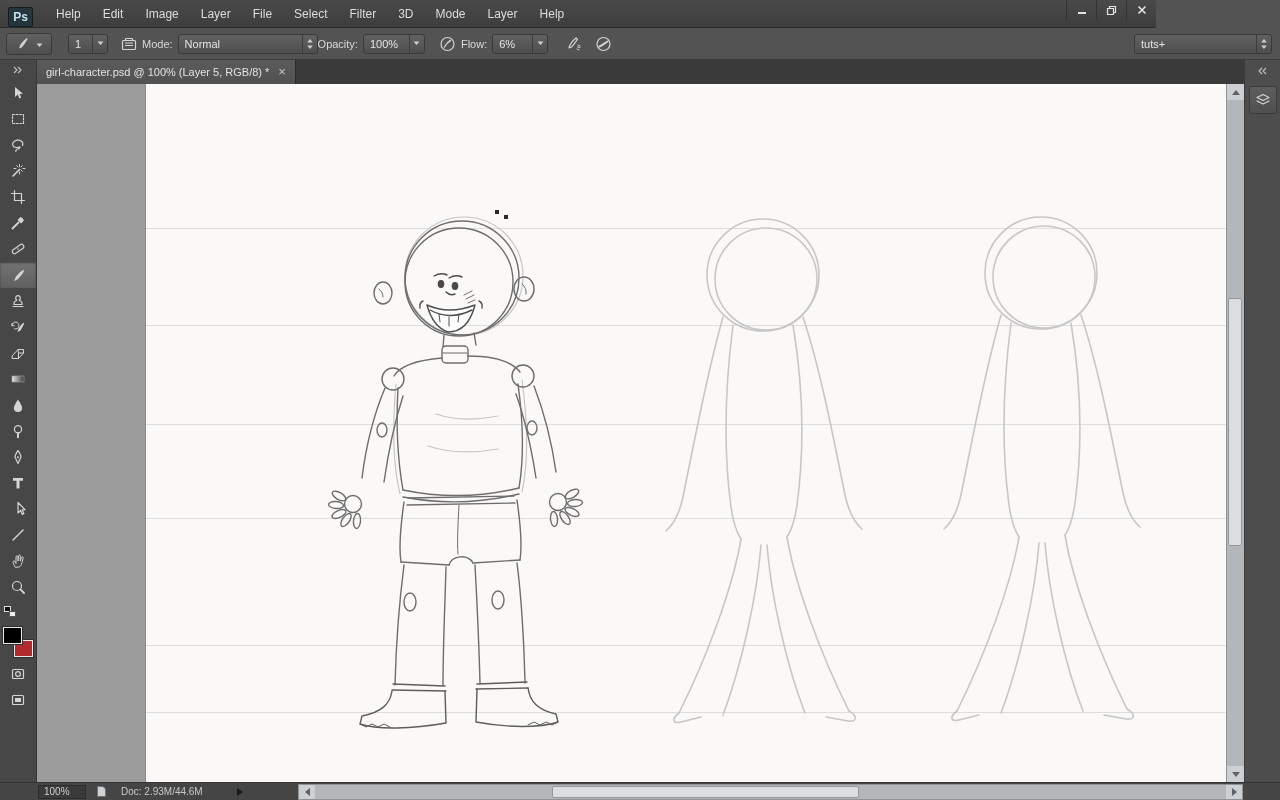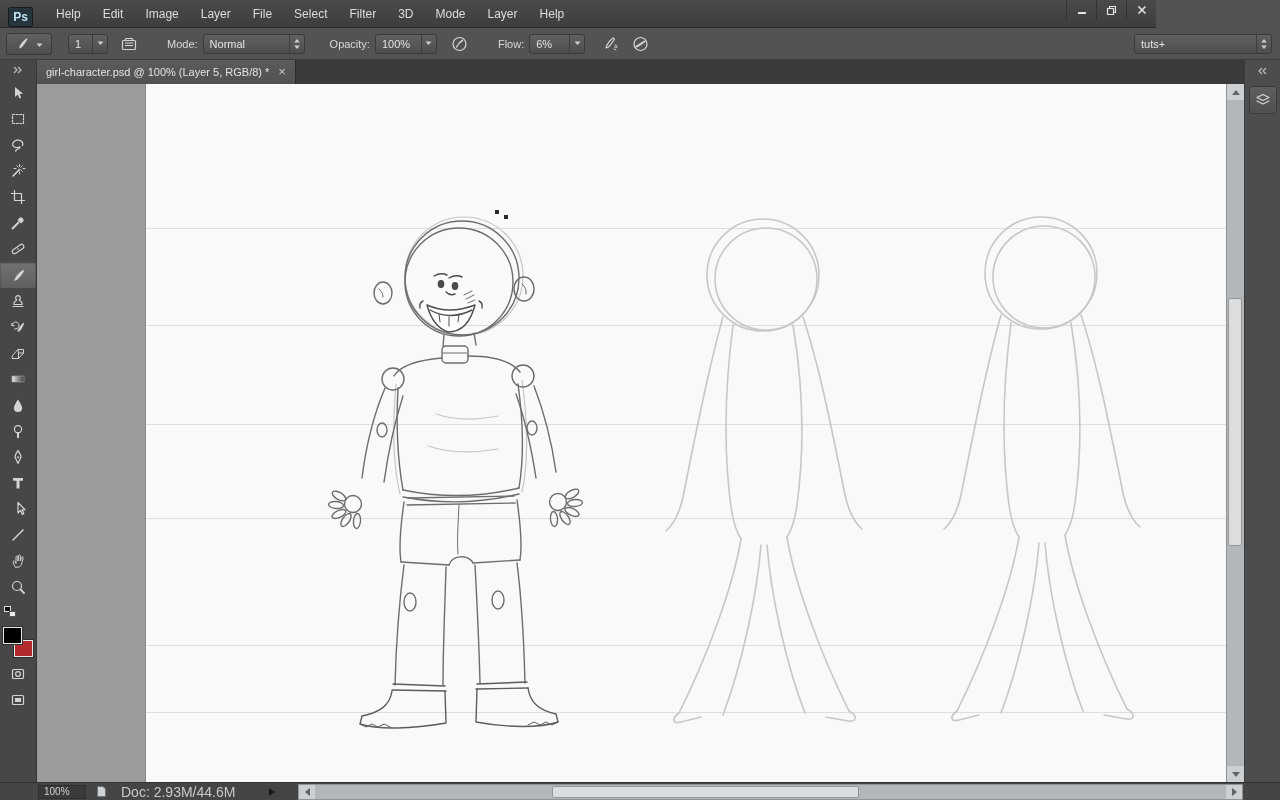--- a/index.html
+++ b/index.html
@@ -14,21 +14,21 @@
   .ps-logo{width:25px;height:20px;margin:0 12px 0 8px;background:#26343c;border:1px solid #141d22;
            border-radius:2px;color:#bfe3f4;font-weight:bold;font-size:12px;
            display:flex;align-items:center;justify-content:center}
   .menu-item{padding:0 11px;height:100%;display:flex;align-items:center;color:#dddddd}
   .win-controls{margin-left:auto;display:flex;align-items:flex-start;height:100%}
   .win-btn{width:30px;height:20px;display:flex;align-items:center;justify-content:center;border-left:1px solid #333}
 
   
   .optionsbar{position:absolute;left:0;top:28px;width:1280px;height:32px;background:#535353;
               border-bottom:1px solid #3a3a3a;display:flex;align-items:center}
-  .opt-label{margin-left:25px;margin-right:5px;color:#d9d9d9}
+  .opt-label{margin-left:0;margin-right:5px;color:#d9d9d9}
   .dropdown{height:20px;background:linear-gradient(#616161,#4e4e4e);border:1px solid #393939;
             border-radius:3px;display:flex;align-items:center;padding-left:6px;color:#e4e4e4}
   .dd-arrows{margin-left:auto;width:15px;height:100%;border-left:1px solid #3d3d3d;
              display:flex;align-items:center;justify-content:center}
   .icon-btn{width:26px;height:22px;display:flex;align-items:center;justify-content:center;border-radius:3px}
   .tool-preset{margin-left:6px;width:46px;height:22px;background:linear-gradient(#616161,#4e4e4e);
                border:1px solid #393939;border-radius:3px;display:flex;align-items:center;justify-content:space-evenly}
   .ws-dd{margin-left:auto;margin-right:8px;width:138px}
 
   
@@ -76,21 +76,21 @@
   .tri-h{width:0;height:0;border-top:4px solid transparent;border-bottom:4px solid transparent}
   .tri-h.left{border-right:5px solid #5d6367}
   .tri-h.right{border-left:5px solid #5d6367}
 
   
   .statusbar{position:absolute;left:0;right:0;bottom:0;height:18px;background:#454545;border-top:1px solid #333;
              display:flex;align-items:center;color:#c9c9c9}
   .zoom-box{margin-left:38px;width:48px;height:14px;background:#3a3a3a;border:1px solid #2d2d2d;
             display:flex;align-items:center;padding-left:5px;font-size:10px;color:#cfcfcf}
   .status-icon{margin-left:10px;display:flex;align-items:center}
-  .doc-info{margin-left:14px;font-size:14px}
+  .doc-info{margin-left:14px;font-size:10px}
   .status-arrow{margin-left:34px;width:0;height:0;border-top:4px solid transparent;border-bottom:4px solid transparent;
                 border-left:6px solid #181818}
   .hscroll{position:absolute;left:298px;right:37px;top:1px;height:16px;background:#b4b7ba;border:1px solid #8f9396}
   .hs-btn{position:absolute;top:0;height:14px;width:16px;background:#cdd0d2;display:flex;align-items:center;justify-content:center}
   .hs-left{left:0}.hs-right{right:0}
   .hthumb{position:absolute;left:253px;width:307px;top:1px;height:12px;background:#dcdddf;
           border:1px solid #94989b;border-radius:2px}
 </style>
 </head>
 <body>
@@ -151,21 +151,21 @@
   </div>
 
   <div class="icon-btn" style="margin-left:8px">
     <svg width="16" height="14" class="ti">
         <rect x="1.5" y="3.5" width="13" height="9" rx="1"></rect>
         <path d="M4,3.5 L5,1.5 H11 L12,3.5 M4.5,6 h7 M4.5,8.5 h7"></path>
       </svg>
   </div>
 
   <span class="opt-label">Mode:</span>
-  <div class="dropdown" style="width:102px">
+  <div class="dropdown" style="width:140px">
     <span>Normal</span>
     <span class="dd-arrows">
       <svg width="8" height="12">
           <path d="M4,1 L6.8,4.4 H1.2 Z" fill="#cfcfcf"></path>
           <path d="M4,11 L1.2,7.6 H6.8 Z" fill="#cfcfcf"></path>
         </svg>
     </span>
   </div>
 
   <span class="opt-label">Opacity:</span>

